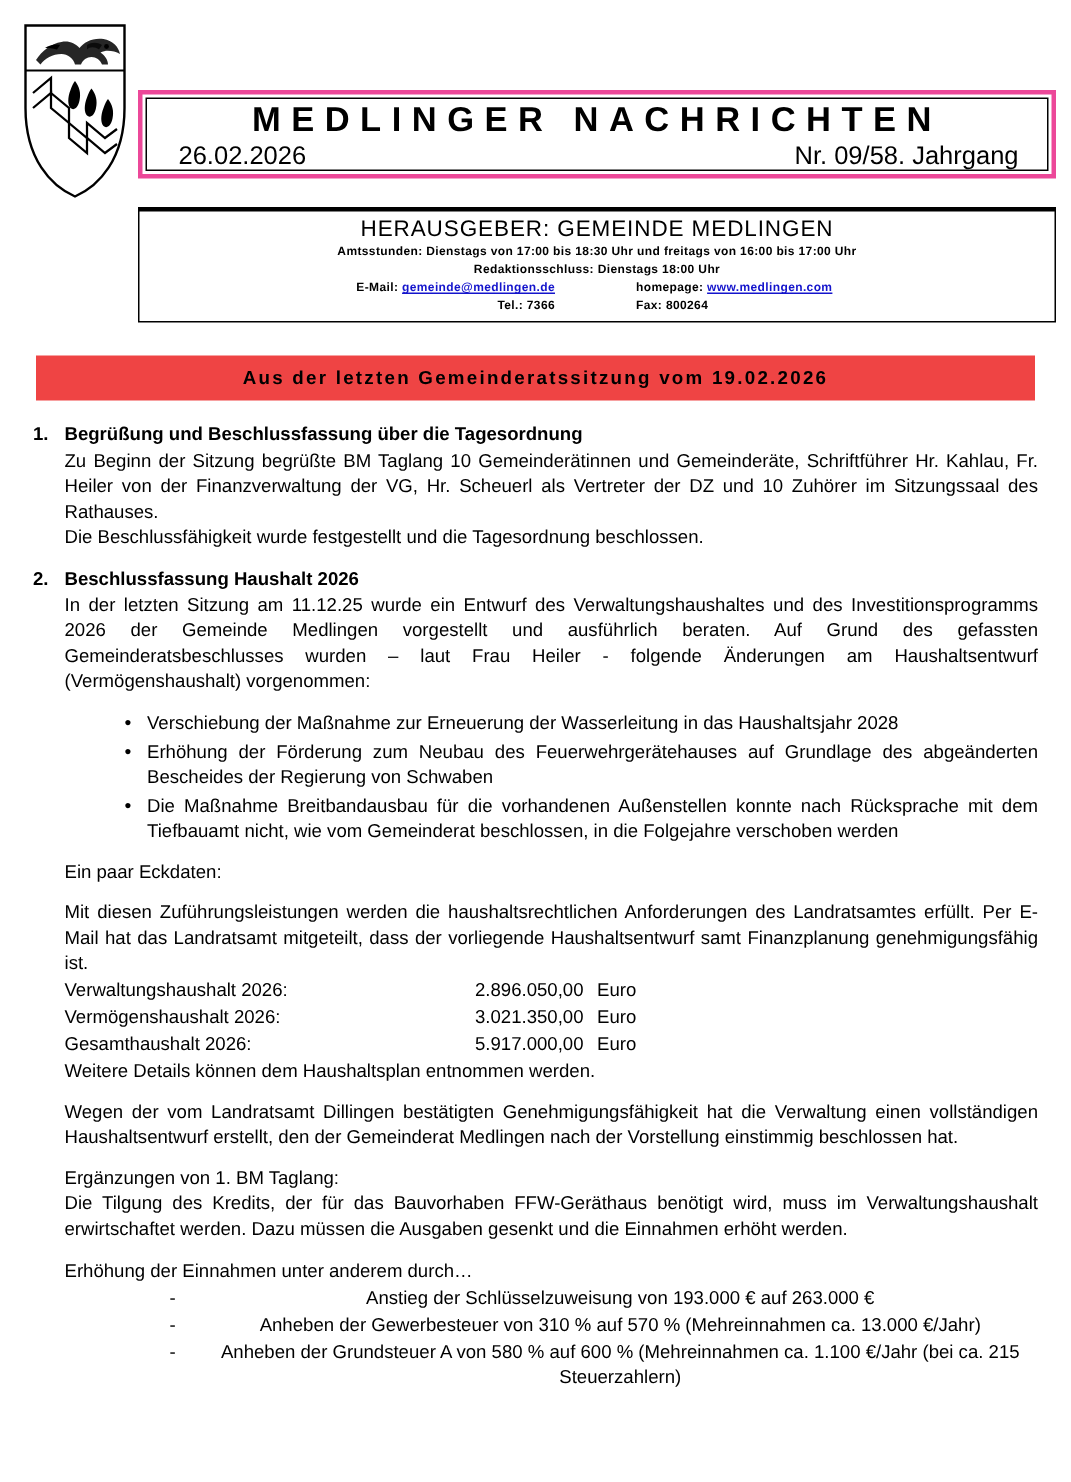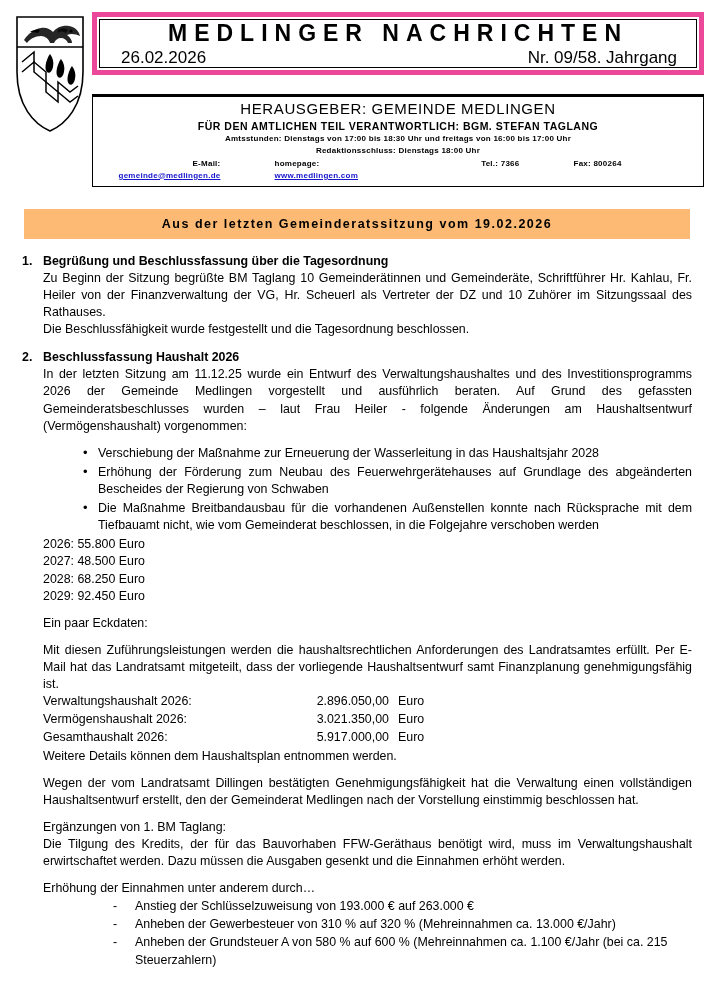--- a/index.html
+++ b/index.html
@@ -28,24 +28,25 @@
     margin-top: 2px;
     margin-right: 6px;
   }
   .crest svg { display: block; }
 
   .head-boxes {
     flex: 1 1 auto;
     margin-top: 0px;
   }
   .title-box {
-    border: 5px solid #ec4899;
+    border: 3px solid #ec4899;
     box-shadow: 0 0 0 0 #000;
     position: relative;
     padding: 4px 8px 3px 8px;
+    margin-top: 48px;
   }
   .title-box::after {
     content: "";
     position: absolute;
     left: 2px; right: 2px; top: 2px; bottom: 2px;
     border: 1px solid #000;
     pointer-events: none;
   }
   .paper-title {
     text-align: center;
@@ -84,38 +85,38 @@
     margin-top: 1px;
   }
   .pub-small {
     font-size: 8px;
     font-weight: bold;
     letter-spacing: 0.25px;
     line-height: 1.45;
   }
   .contact-grid {
     display: grid;
-    grid-template-columns: 1fr 1fr 1fr 1fr;
+    grid-template-columns: 1fr 1fr;
     font-size: 8px;
     font-weight: bold;
     letter-spacing: 0.25px;
     line-height: 1.5;
     margin-top: 1px;
   }
   .contact-grid .c-left  { text-align: right;  padding-right: 28px; }
   .contact-grid .c-right { text-align: left;   padding-left: 26px; }
   .lnk {
     color: #1414cc;
     text-decoration: underline;
   }
 
   
   .section-bar {
     margin: 22px 24px 0 24px;
-    background: #fdba74;
+    background: #ef4444;
     text-align: center;
     font-size: 12.5px;
     font-weight: bold;
     letter-spacing: 1.5px;
     padding: 8px 4px 8px 4px;
   }
 
   
   .content {
     padding: 14px 22px 0 22px;
@@ -181,21 +182,21 @@
   table.eck td.amt { text-align: right; width: 108px; }
   table.eck td.cur { padding-left: 9px; }
 
   ul.dash-list {
     margin: 1px 0 0 0;
     padding-left: 44px;
     list-style: none;
   }
   ul.dash-list li {
     position: relative;
-    text-align: left;
+    text-align: center;
     margin-bottom: 1px;
     margin-left: 48px;
   }
   ul.dash-list li::before {
     content: "-";
     position: absolute;
     left: -22px;
     top: 0;
   }
 </style>
@@ -234,21 +235,20 @@
     <div class="title-box">
       <div class="paper-title">MEDLINGER NACHRICHTEN</div>
       <div class="title-sub">
         <span>26.02.2026</span>
         <span>Nr. 09/58. Jahrgang</span>
       </div>
     </div>
 
     <div class="pub-box">
       <div class="pub-title">HERAUSGEBER: GEMEINDE MEDLINGEN</div>
-      <div class="pub-resp">FÜR DEN AMTLICHEN TEIL VERANTWORTLICH: BGM. STEFAN TAGLANG</div>
       <div class="pub-small">Amtsstunden: Dienstags von 17:00 bis 18:30 Uhr und freitags von 16:00 bis 17:00 Uhr</div>
       <div class="pub-small">Redaktionsschluss: Dienstags 18:00 Uhr</div>
 
       <div class="contact-grid">
         <div class="c-left">
           <span>E-Mail:</span>
           <a class="lnk" href="#">gemeinde@medlingen.de</a>
         </div>
         <div class="c-right">
           <span>homepage:</span>
@@ -287,26 +287,20 @@
 
       <p>In der letzten Sitzung am 11.12.25 wurde ein Entwurf des Verwaltungshaushaltes und des Investitionsprogramms 2026 der Gemeinde Medlingen vorgestellt und ausführlich beraten. Auf Grund des gefassten Gemeinderatsbeschlusses wurden – laut Frau Heiler - folgende Änderungen am Haushaltsentwurf (Vermögenshaushalt) vorgenommen:</p>
 
       <ul class="dot-list">
         <li>Verschiebung der Maßnahme zur Erneuerung der Wasserleitung in das Haushaltsjahr 2028</li>
         <li>Erhöhung der Förderung zum Neubau des Feuerwehrgerätehauses auf Grundlage des abgeänderten Bescheides der Regierung von Schwaben</li>
         <li>Die Maßnahme Breitbandausbau für die vorhandenen Außenstellen konnte nach Rücksprache mit dem Tiefbauamt nicht, wie vom Gemeinderat beschlossen, in die Folgejahre verschoben werden</li>
       </ul>
 
 
-      <div class="plain-lines">
-        <p>2026: 55.800 Euro</p>
-        <p>2027: 48.500 Euro</p>
-        <p>2028: 68.250 Euro</p>
-        <p>2029: 92.450 Euro</p>
-      </div>
 
       <p class="block-gap nogap">Ein paar Eckdaten:</p>
 
       <p class="block-gap">Mit diesen Zuführungsleistungen werden die haushaltsrechtlichen Anforderungen des Landratsamtes erfüllt. Per E-Mail hat das Landratsamt mitgeteilt, dass der vorliegende Haushaltsentwurf samt Finanzplanung genehmigungsfähig ist.</p>
 
       <table class="eck">
         <tbody>
           <tr>
             <td class="lbl">Verwaltungshaushalt 2026:</td>
             <td class="amt">2.896.050,00</td>
@@ -331,21 +325,21 @@
 
       <p class="block-gap nogap">Ergänzungen von 1. BM Taglang:</p>
 
       <p>Die Tilgung des Kredits, der für das Bauvorhaben FFW-Geräthaus benötigt wird, muss im Verwaltungshaushalt erwirtschaftet werden. Dazu müssen die Ausgaben gesenkt und die Einnahmen erhöht werden.</p>
 
       <p class="block-gap nogap">Erhöhung der Einnahmen unter anderem durch…</p>
 
 
       <ul class="dash-list">
         <li>Anstieg der Schlüsselzuweisung von 193.000 € auf 263.000 €</li>
-        <li>Anheben der Gewerbesteuer von 310 % auf 320 % (Mehreinnahmen ca. 13.000 €/Jahr)</li>
+        <li>Anheben der Gewerbesteuer von 310 % auf 570 % (Mehreinnahmen ca. 13.000 €/Jahr)</li>
         <li>Anheben der Grundsteuer A von 580 % auf 600 % (Mehreinnahmen ca. 1.100 €/Jahr (bei ca. 215 Steuerzahlern)</li>
 
       </ul>
 
     </div>
   </div>
 
 </div>
 
 </body></html>

